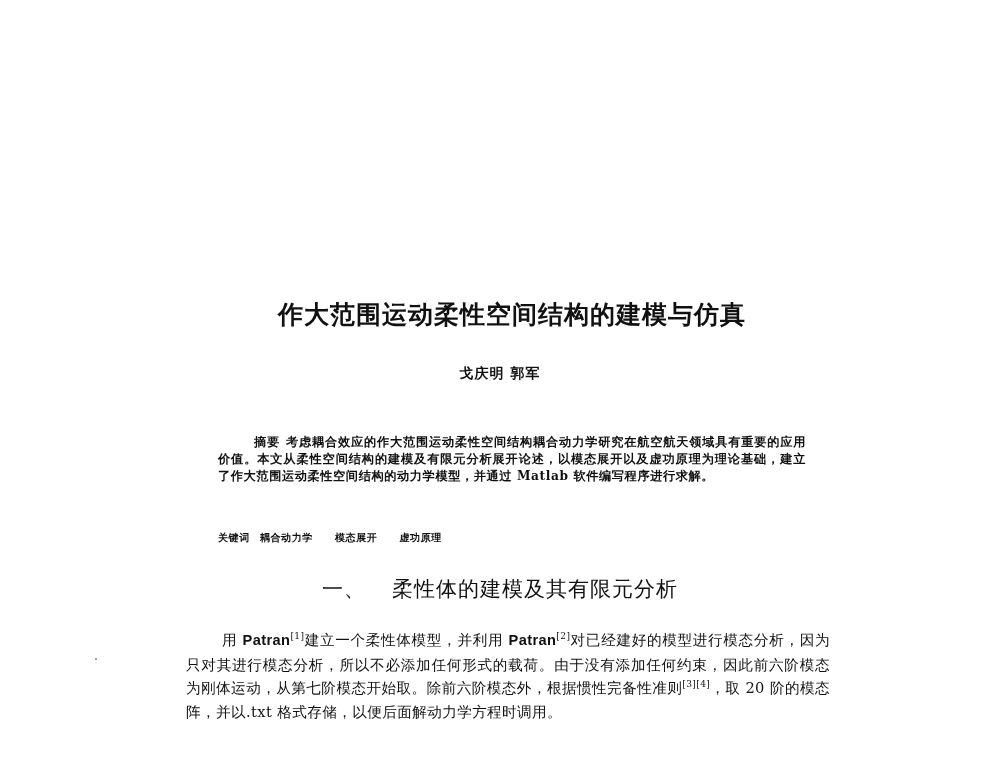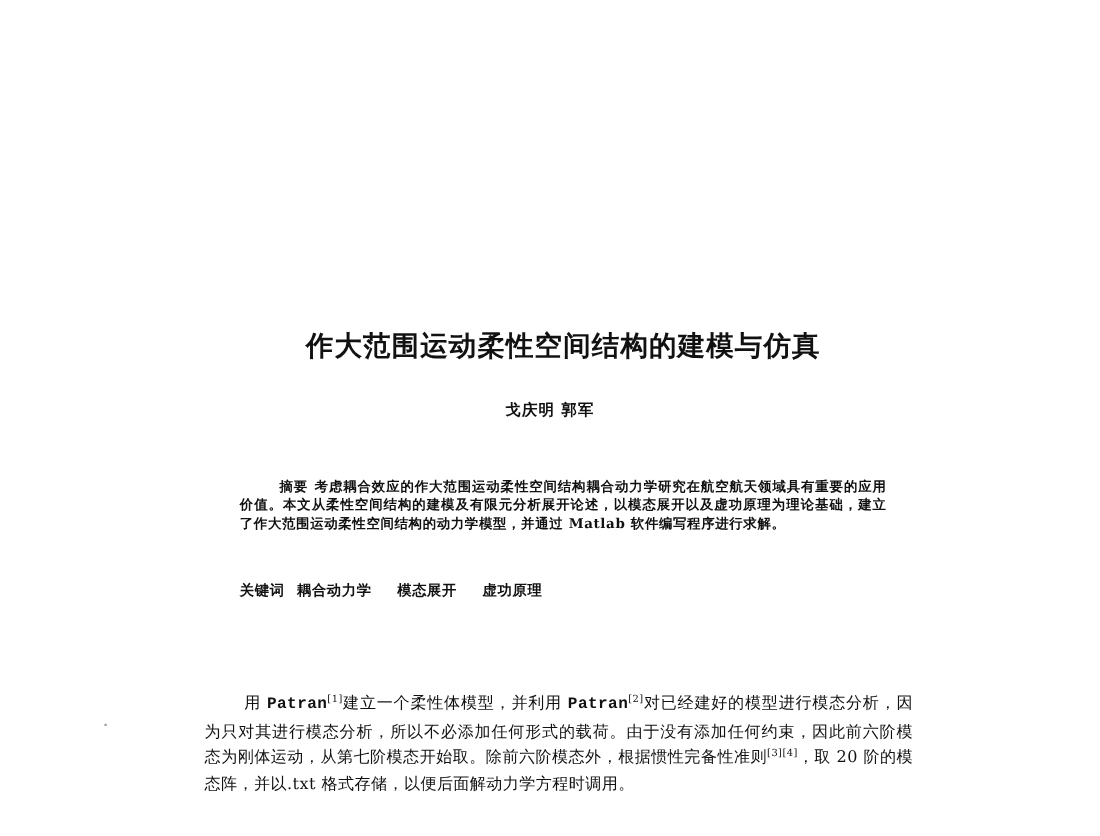--- a/index.html
+++ b/index.html
@@ -67,21 +67,21 @@
     }
     .abstract .label {
       font-family: "DejaVu Sans", "Liberation Sans", sans-serif;
       font-weight: bold;
       margin-right: 6px;
     }
     .keywords {
       position: absolute;
       left: 218px;
       top: 529px;
-      font-size: 13px;
+      font-size: 10px;
       line-height: 17px;
       font-weight: bold;
       letter-spacing: 0.6px;
     }
     .keywords .label {
       font-family: "DejaVu Sans", "Liberation Sans", sans-serif;
       margin-right: 6px;
     }
     .keywords .kw {
       margin-right: 18px;
@@ -109,21 +109,21 @@
       text-align: justify;
       text-indent: 36px;
       letter-spacing: 0.4px;
     }
     .body-para sup {
       font-size: 9px;
       line-height: 0;
       vertical-align: 6px;
     }
     .body-para .latin {
-      font-family: Liberation Mono, monospace;
+      font-family: Liberation Sans, sans-serif;
       font-weight: bold;
     }
     .stray-dot {
       position: absolute;
       left: 95px;
       top: 658px;
       width: 2px;
       height: 2px;
       background: #9a9a9a;
     }
@@ -148,20 +148,23 @@
 
   <div class="abstract"><span class="label">摘要</span><span>考虑耦合效应的作大范围运动柔性空间结构耦合动力学研究在航空航天领域具有重要的应用价值。本文从柔性空间结构的建模及有限元分析展开论述，以模态展开以及虚功原理为理论基础，建立了作大范围运动柔性空间结构的动力学模型，并通过 Matlab 软件编写程序进行求解。</span></div>
 
   <div class="keywords">
     <span class="label">关键词</span>
     <span class="kw">耦合动力学</span>
     <span class="kw">模态展开</span>
     <span class="kw">虚功原理</span>
   </div>
 
+  <div class="section-heading">
+    <span class="num">一、</span><span>柔性体的建模及其有限元分析</span>
+  </div>
 
   <div class="stray-dot"></div>
 
   <div class="body-para"><span>用 </span><span class="latin">Patran</span><sup>[1]</sup><span>建立一个柔性体模型，并利用 </span><span class="latin">Patran</span><sup>[2]</sup><span>对已经建好的模型进行模态分析，因为只对其进行模态分析，所以不必添加任何形式的载荷。由于没有添加任何约束，因此前六阶模态为刚体运动，从第七阶模态开始取。除前六阶模态外，根据惯性完备性准则</span><sup>[3][4]</sup><span>，取 20 阶的模态阵，并以.txt 格式存储，以便后面解动力学方程时调用。</span></div>
 
   <div class="clipped-heading">
     
     
     
     

